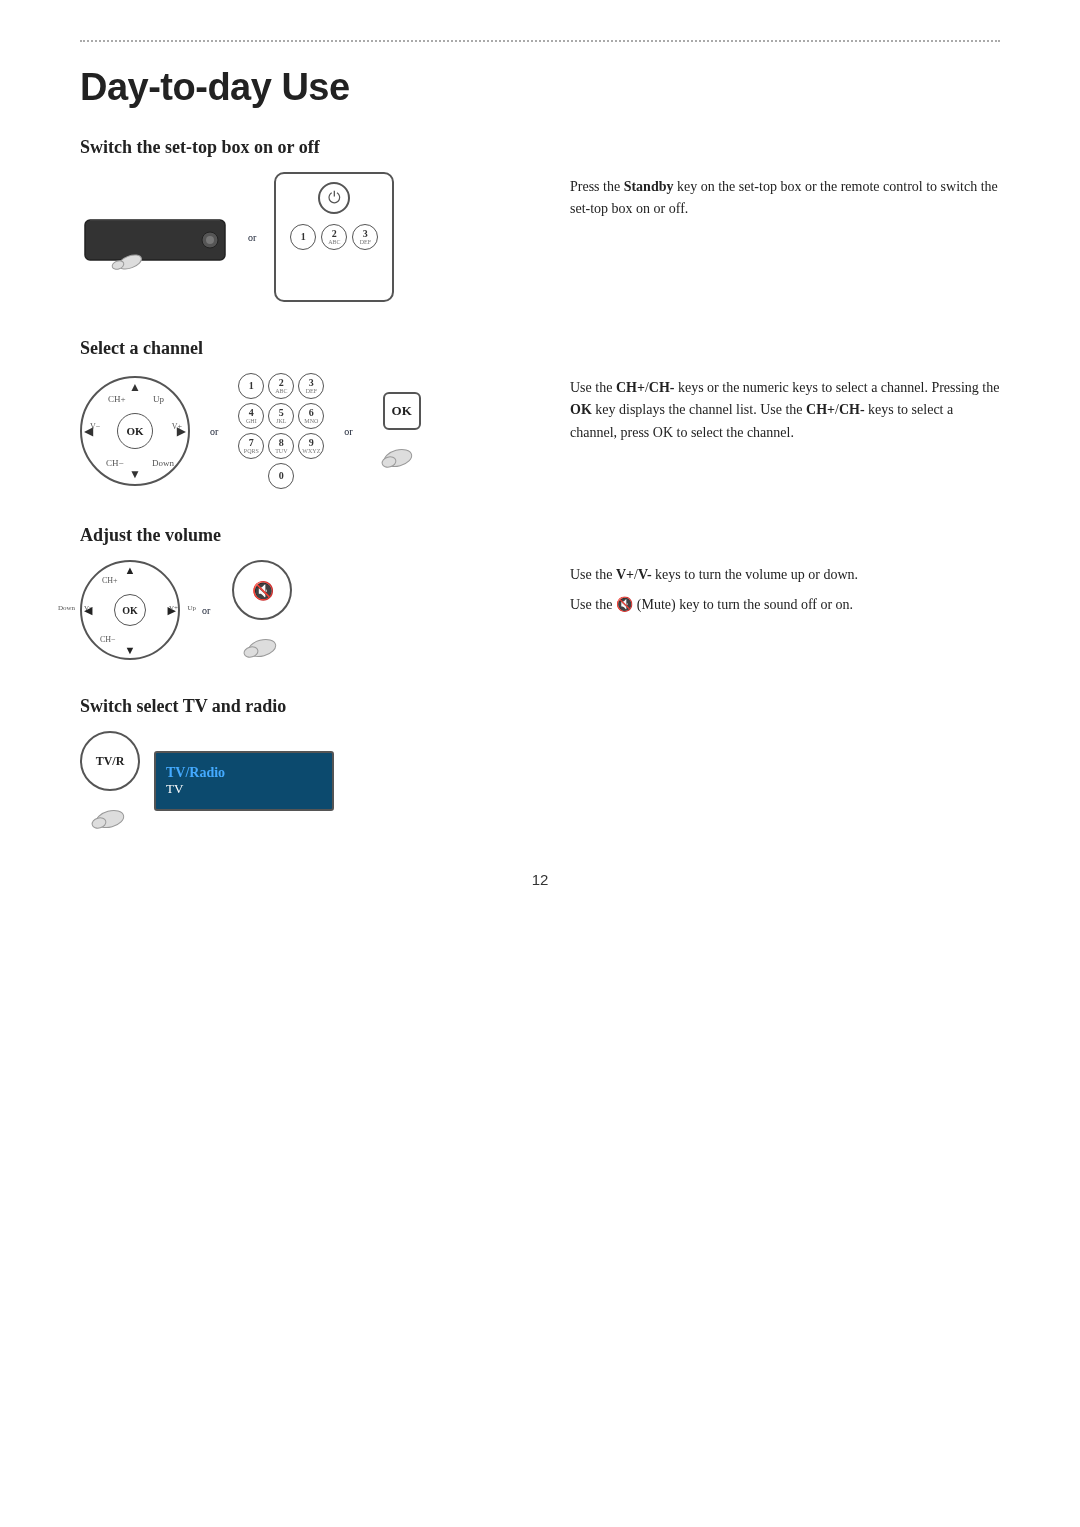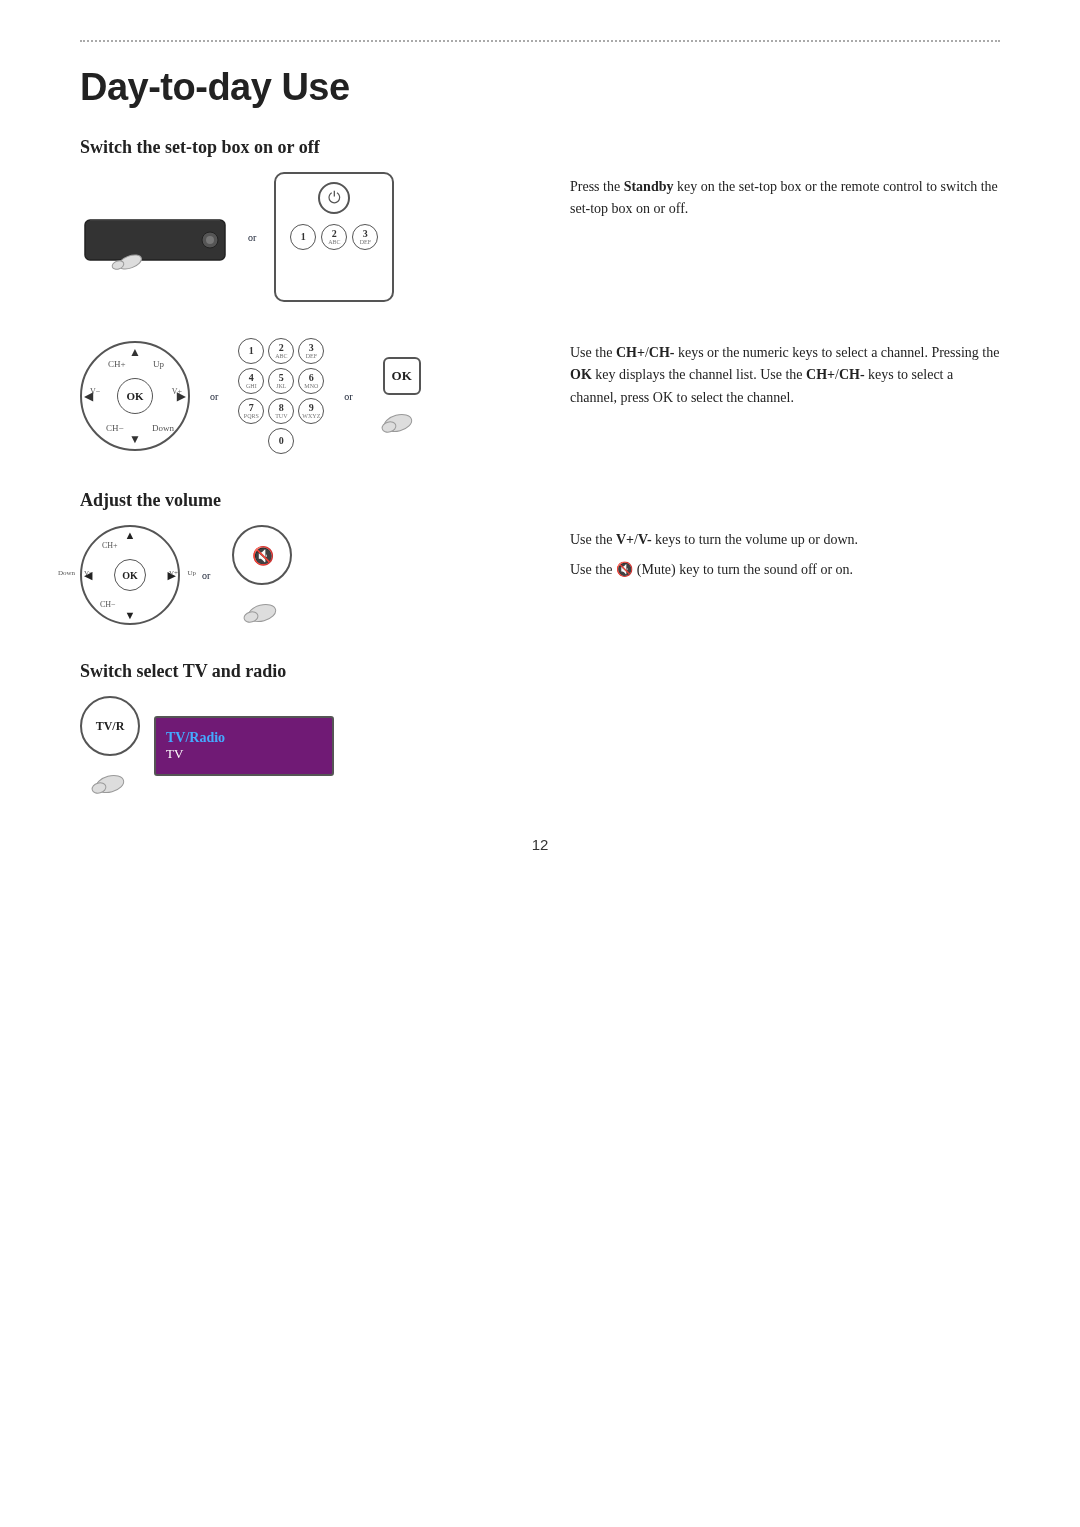--- a/index.html
+++ b/index.html
@@ -236,21 +236,21 @@
       justify-content: center;
       font-size: 12px;
       font-weight: bold;
       background: #fff;
     }
 
     
     .tv-radio-screen {
       width: 180px;
       height: 60px;
-      background: #701a75;
+      background: #0c4a6e;
       border: 2px solid #555;
       display: flex;
       flex-direction: column;
       justify-content: center;
       padding: 6px 10px;
       border-radius: 3px;
     }
 
     .tv-radio-title {
       font-size: 14px;
@@ -322,20 +322,23 @@
         </div>
       </div>
     </div>
     <div class="section-text">
       Press the <strong>Standby</strong> key on the set-top box or the remote control to switch the set-top box on or off.
     </div>
   </div>
 </div>
 
 <div class="section">
+  <div class="section-title">
+    Select a channel
+  </div>
   <div class="section-body">
     <div class="section-visuals" style="align-items:center;gap:12px;">
 
       <div class="dpad-container">
         <div class="dpad-ring"></div>
 
         <div class="dpad-arrow dpad-up">▲</div>
 
         <div class="dpad-arrow dpad-down">▼</div>
 

